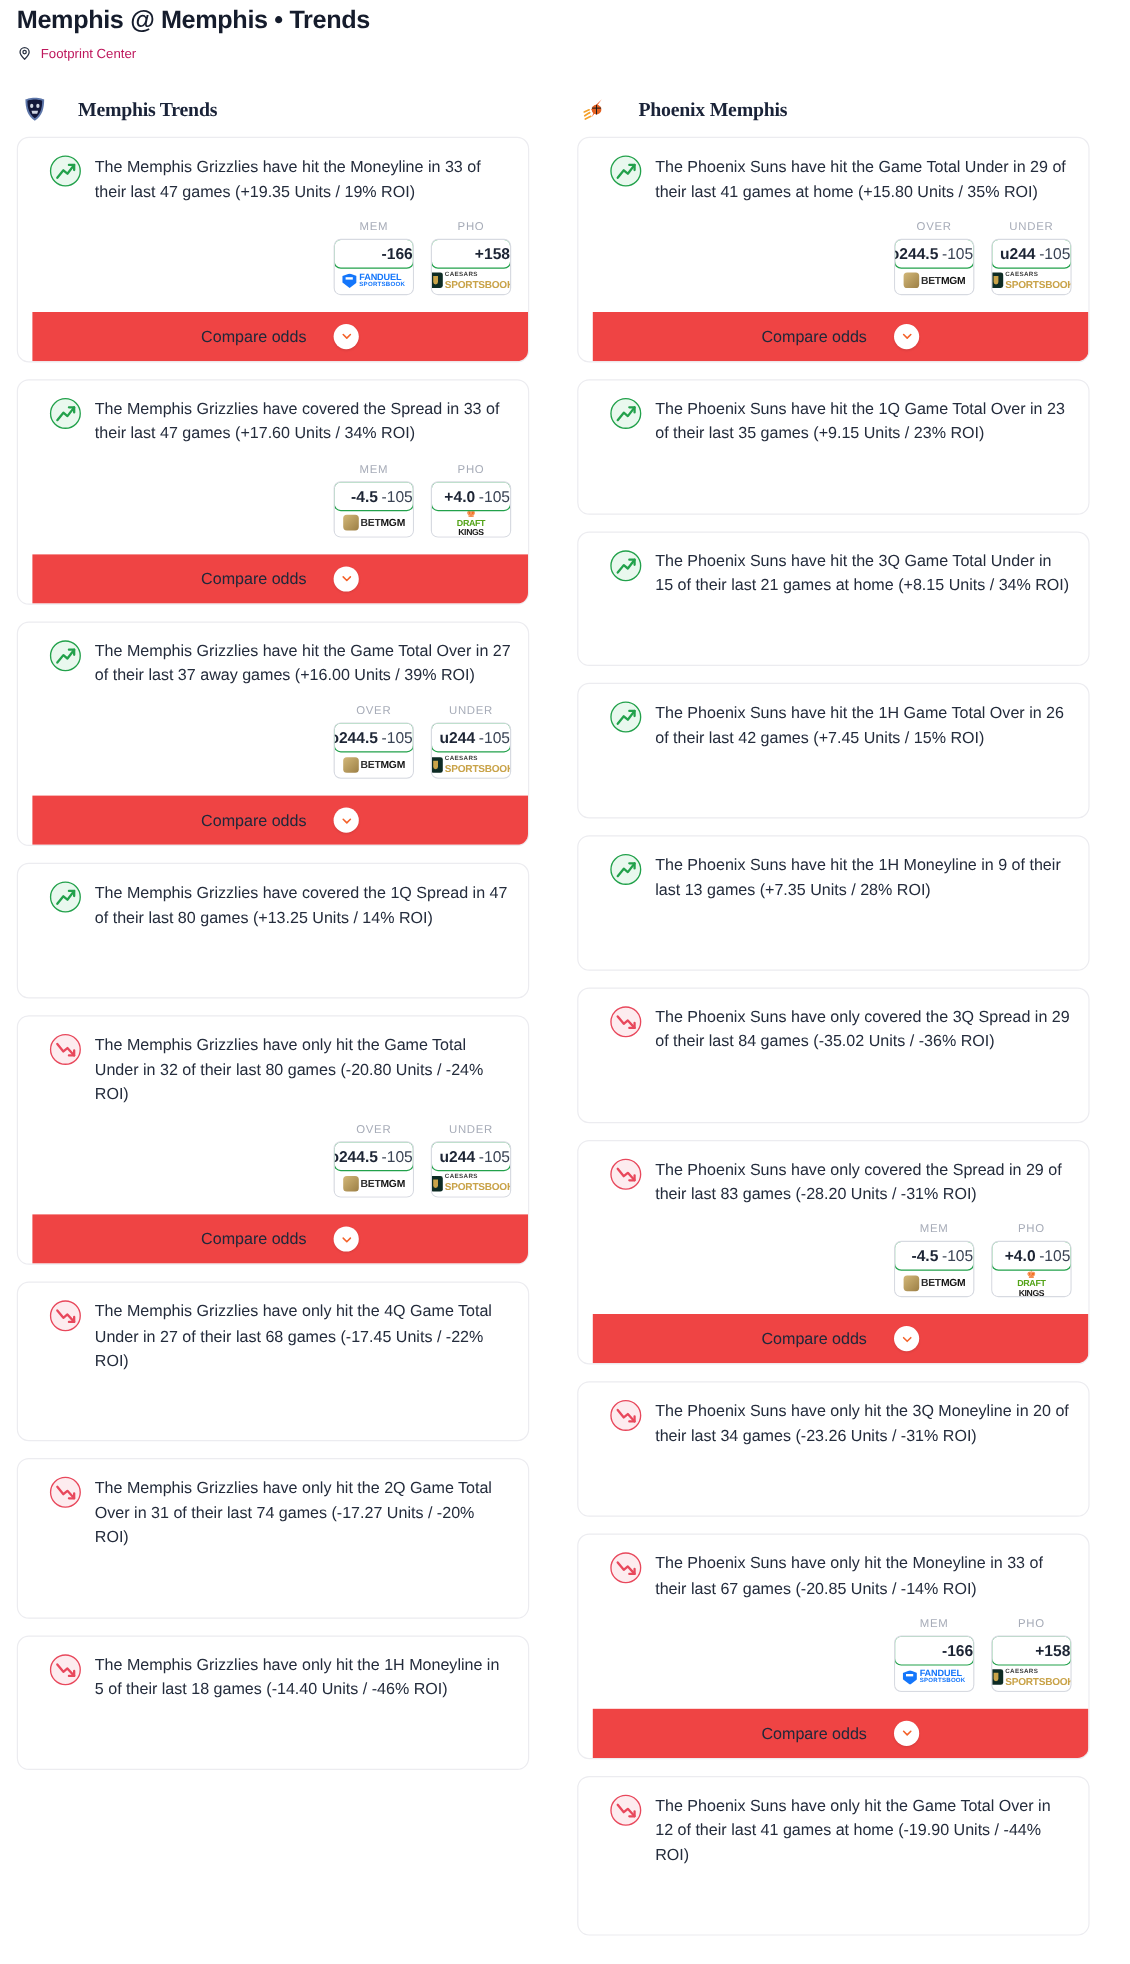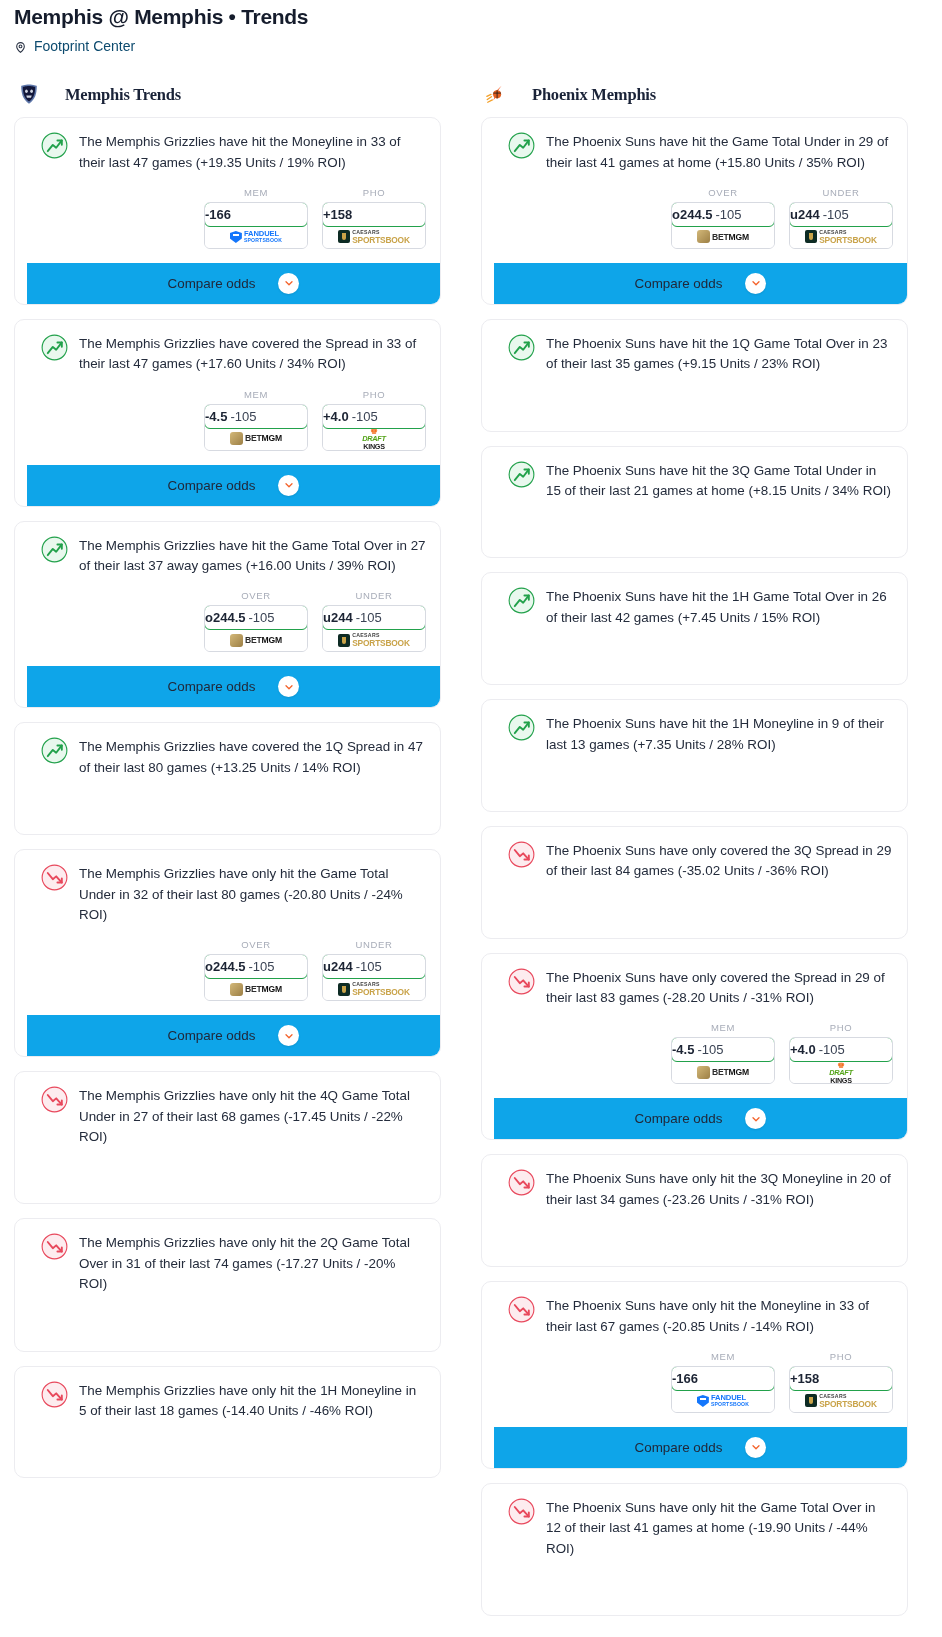--- a/index.html
+++ b/index.html
@@ -22,21 +22,21 @@
     color: #151c2c;
     margin: 0 0 9px 0;
     line-height: 1.2;
   }
   .venue-row {
     display: flex;
     align-items: center;
     gap: 7px;
     margin-bottom: 4px;
   }
-  .venue-text { font-size: 14px; color: #0c4a6e; }
+  .venue-text { font-size: 11px; color: #be185d; }
   .pin-icon { width: 13px; height: 13px; display: block; flex: none; }
 
   
   .columns {
     display: flex;
     gap: 40px;
     padding: 0 14px;
     align-items: flex-start;
   }
   .column { width: 427px; flex: none; }
@@ -77,42 +77,42 @@
   
   .card-pad { height: 42px; }
 
   
   .odds-wrap {
     display: flex;
     justify-content: flex-end;
     gap: 14px;
     margin-top: 14px;
   }
-  .odds-col { width: 104px; }
+  .odds-col { width: 67px; }
   .odds-label {
     text-align: center;
     font-size: 9.5px;
     letter-spacing: 0.6px;
     color: #a7acb8;
     margin-bottom: 4px;
   }
   .odds-box {
     border: 1px solid #d7dae1;
     border-radius: 6px;
     background: #fff;
     overflow: hidden;
   }
   .odds-price {
     border: 1px solid #22a14b;
     border-radius: 6px;
     background: #fff;
     height: 25px;
     display: flex;
     align-items: center;
-    justify-content: flex-start;
+    justify-content: flex-end;
     font-size: 13px;
     color: #1c2434;
     margin: -1px;
     position: relative;
     z-index: 2;
     white-space: nowrap;
   }
   .odds-price .num { font-weight: bold; }
   .odds-price .juice { font-weight: normal; margin-left: 3px; color: #3a4354; }
   .book-strip {
@@ -146,28 +146,28 @@
   .bk-caesars .w2 { font-size: 8.4px; font-weight: bold; color: #c9a349; line-height: 8.4px; letter-spacing: -0.2px;}
 
   .bk-betmgm .lion {
     width: 13px; height: 13px; border-radius: 3px;
     background: linear-gradient(135deg,#d3b879,#9c7f45);
   }
   .bk-betmgm .w1 { font-size: 8.6px; font-weight: bold; color: #2d2d2d; line-height: 8.6px; letter-spacing: -0.2px;}
   .bk-betmgm .w1 b { color: #111; }
 
   .bk-dk .crown { font-size: 9px; color: #f36f21; line-height: 8px; }
-  .bk-dk .w1 { font-size: 7.4px; font-weight: bold; color: #53a318; line-height: 7.4px; letter-spacing: -0.3px; font-style: italic;}
+  .bk-dk .w1 { font-size: 7.4px; font-weight: bold; color: #53a318; line-height: 7.4px; letter-spacing: -0.3px;}
   .bk-dk .w2 { font-size: 7.2px; font-weight: bold; color: #1a1a1a; line-height: 7.2px; letter-spacing: -0.3px;}
   .bk-dk .stack { display:flex; flex-direction:column; align-items:center; }
 
   
   .compare-bar {
     margin: 14px -14px 0 -14px;
-    background: #0ea5e9;
+    background: #ef4444;
     height: 41px;
     display: flex;
     align-items: center;
     justify-content: center;
     gap: 23px;
   }
   .compare-label { font-size: 13.4px; color: #20283a; }
   .chev-btn {
     width: 21px; height: 21px; border-radius: 50%;
     background: #fff;

